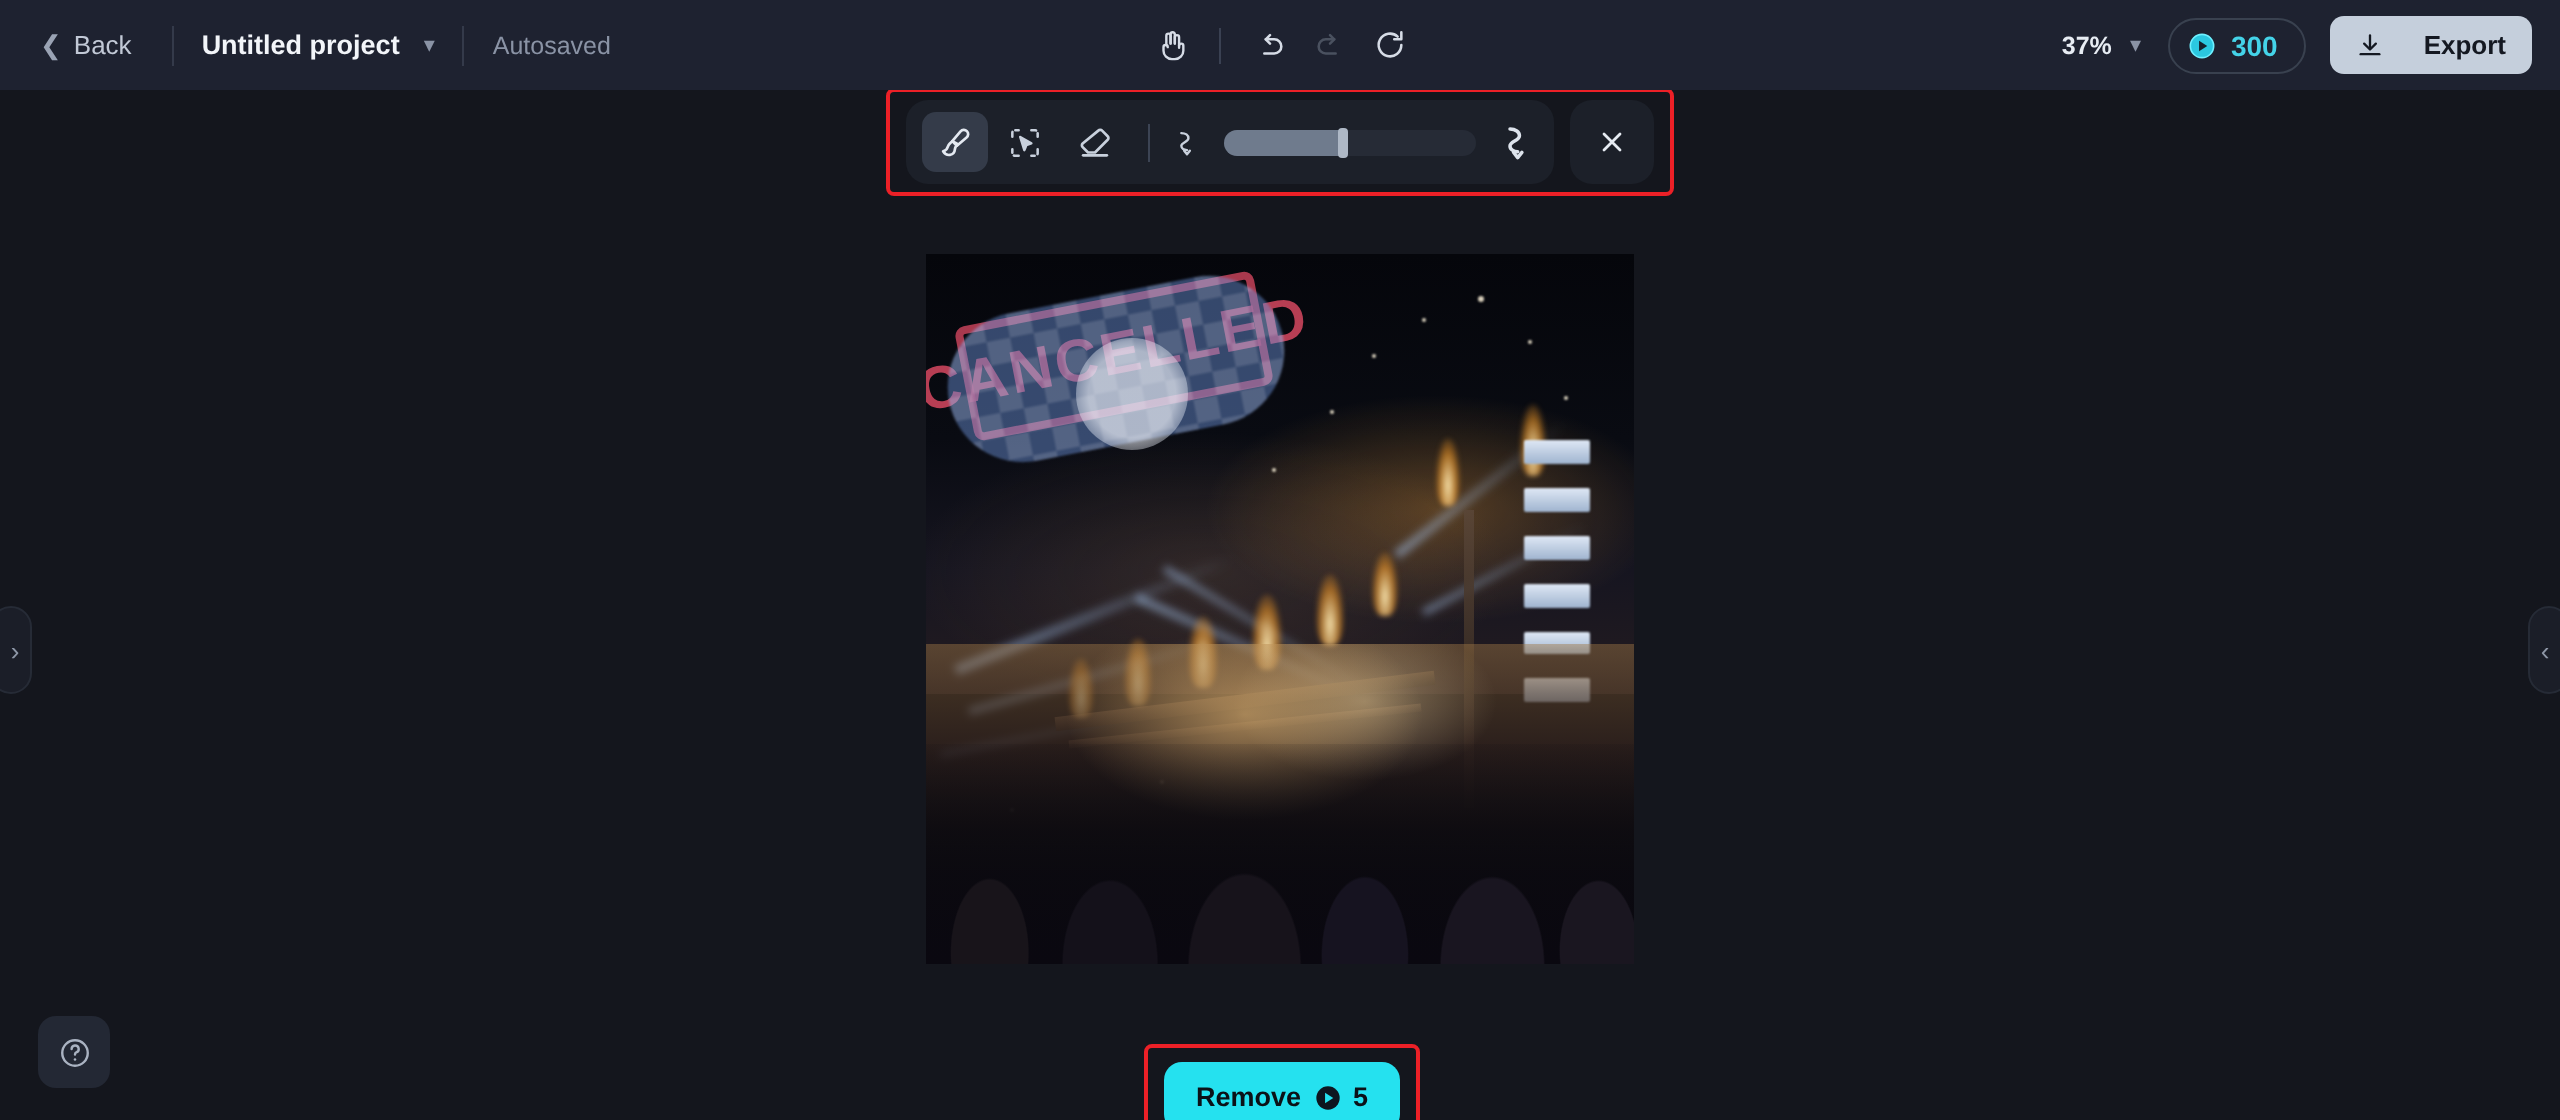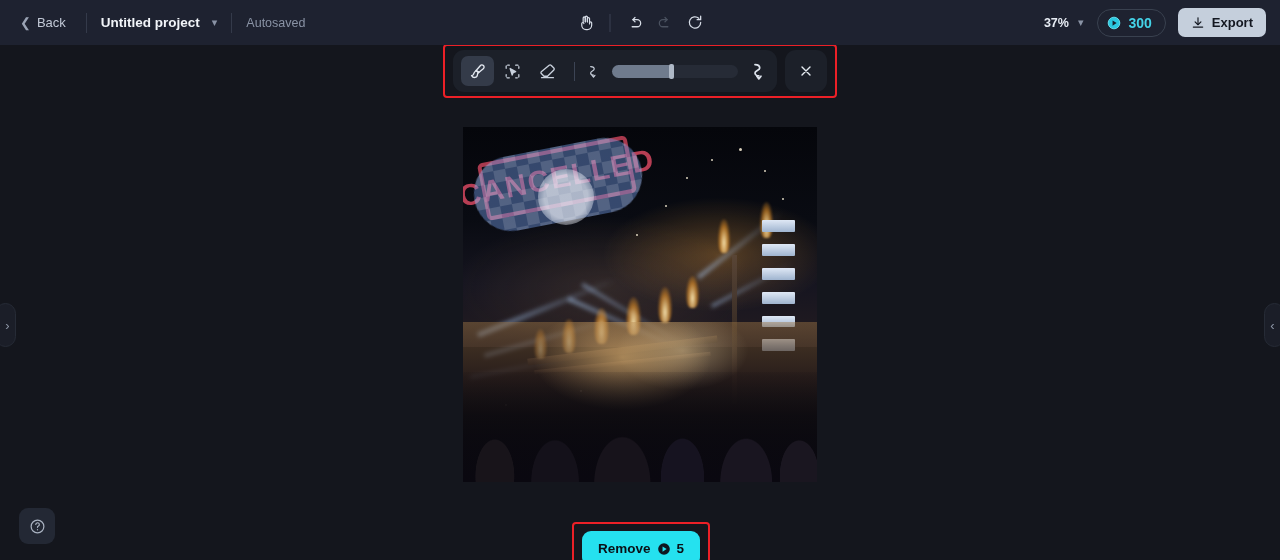--- a/index.html
+++ b/index.html
@@ -48,21 +48,21 @@
   .zoom-ctl { display: flex; align-items: center; gap: 9px; cursor: pointer; padding: 4px 2px; }
   .zoom-val { color: #e7ecf3; font-size: 12.5px; font-weight: bold; }
   .zoom-caret { color: #8a93a5; font-size: 11px; }
   .credits {
     display: flex; align-items: center; gap: 7px;
     border: 1px solid #39414f; border-radius: 16px;
     padding: 5px 13px 5px 9px; cursor: pointer;
   }
   .credit-num { color: #44d3e8; font-size: 14px; font-weight: bold; }
   .export-btn {
-    display: flex; align-items: center; gap: 7px;
+    display: flex; align-items: center; gap: 20px;
     background: #c5cfdc; color: #141821;
     border-radius: 7px; padding: 7px 13px;
     font-size: 13px; font-weight: bold; cursor: pointer;
   }
 
   
   .tool-wrap {
     position: absolute; top: 44px; left: 443px;
     width: 394px; height: 54px;
     border: 2px solid #ec2027;

